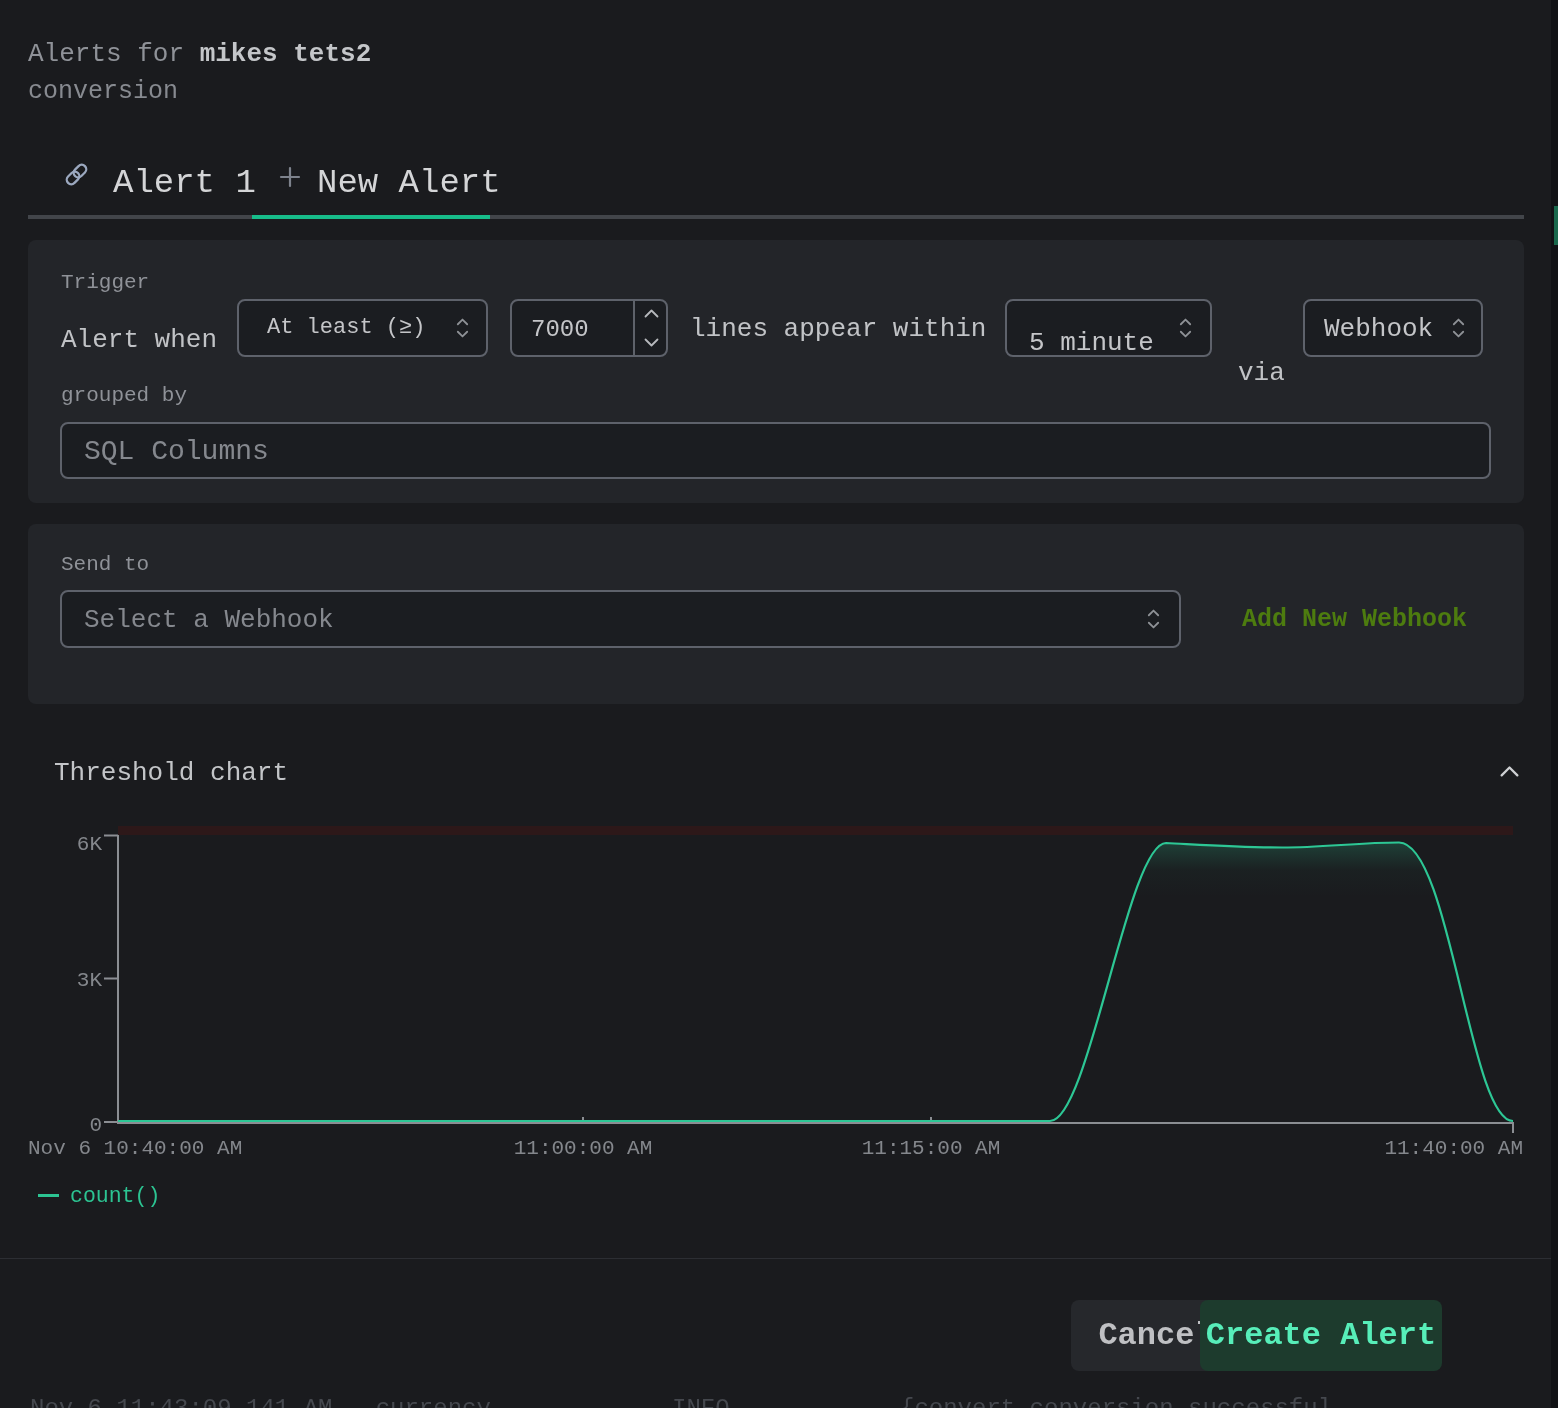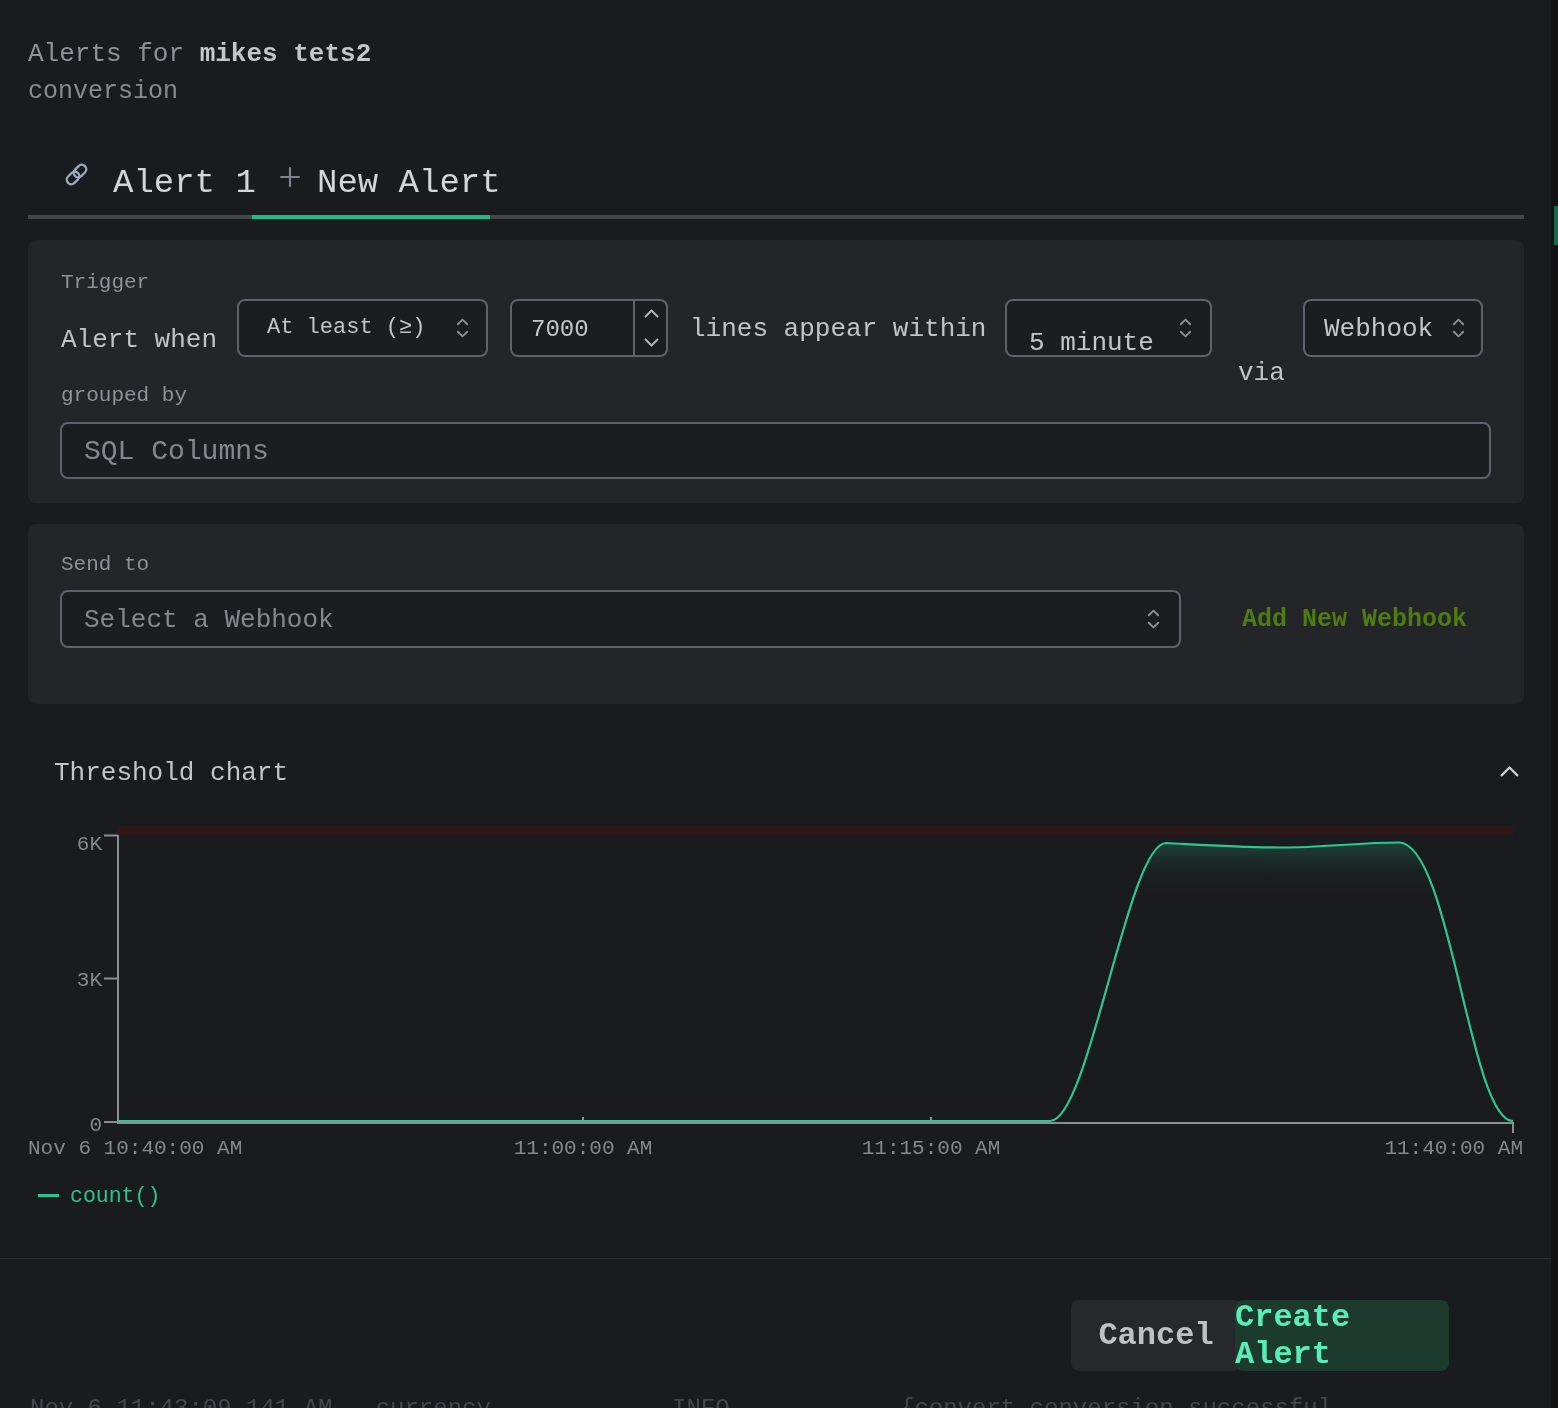--- a/index.html
+++ b/index.html
@@ -133,17 +133,17 @@
     <text x="931" y="354" text-anchor="middle">11:15:00 AM</text>
     <text x="1523" y="354" text-anchor="end">11:40:00 AM</text>
   </g>
 
   <rect x="38" y="394" width="21" height="3" fill="#2cc492"></rect>
   <text x="70" y="402" font-family="Liberation Mono, monospace" font-size="21.5px" fill="#2cc492">count()</text>
 </svg>
 
 <div class="abs" style="left:0;top:1258px;width:1551px;height:1px;background:#2c2e33;"></div>
 <div class="btn" style="left:1071px;width:170px;background:#26282c;color:#bfc0c3;">Cancel</div>
-<div class="btn" style="left:1235px;width:214px;background:#1d3b2d;color:#57eeb9;">Create Alert</div>
+<div class="btn" style="left:1200px;width:242px;background:#1d3b2d;color:#57eeb9;">Create Alert</div>
 
 <div class="abs" style="left:30px;top:1395px;font-size:24px;color:#45484e;white-space:pre;">Nov 6 11:43:09.141 AM   currency</div>
 <div class="abs" style="left:672px;top:1395px;font-size:24px;color:#45484e;">INFO</div>
 <div class="abs" style="left:900px;top:1395px;font-size:24px;color:#45484e;">{convert conversion successful</div>
 
 </body></html>

